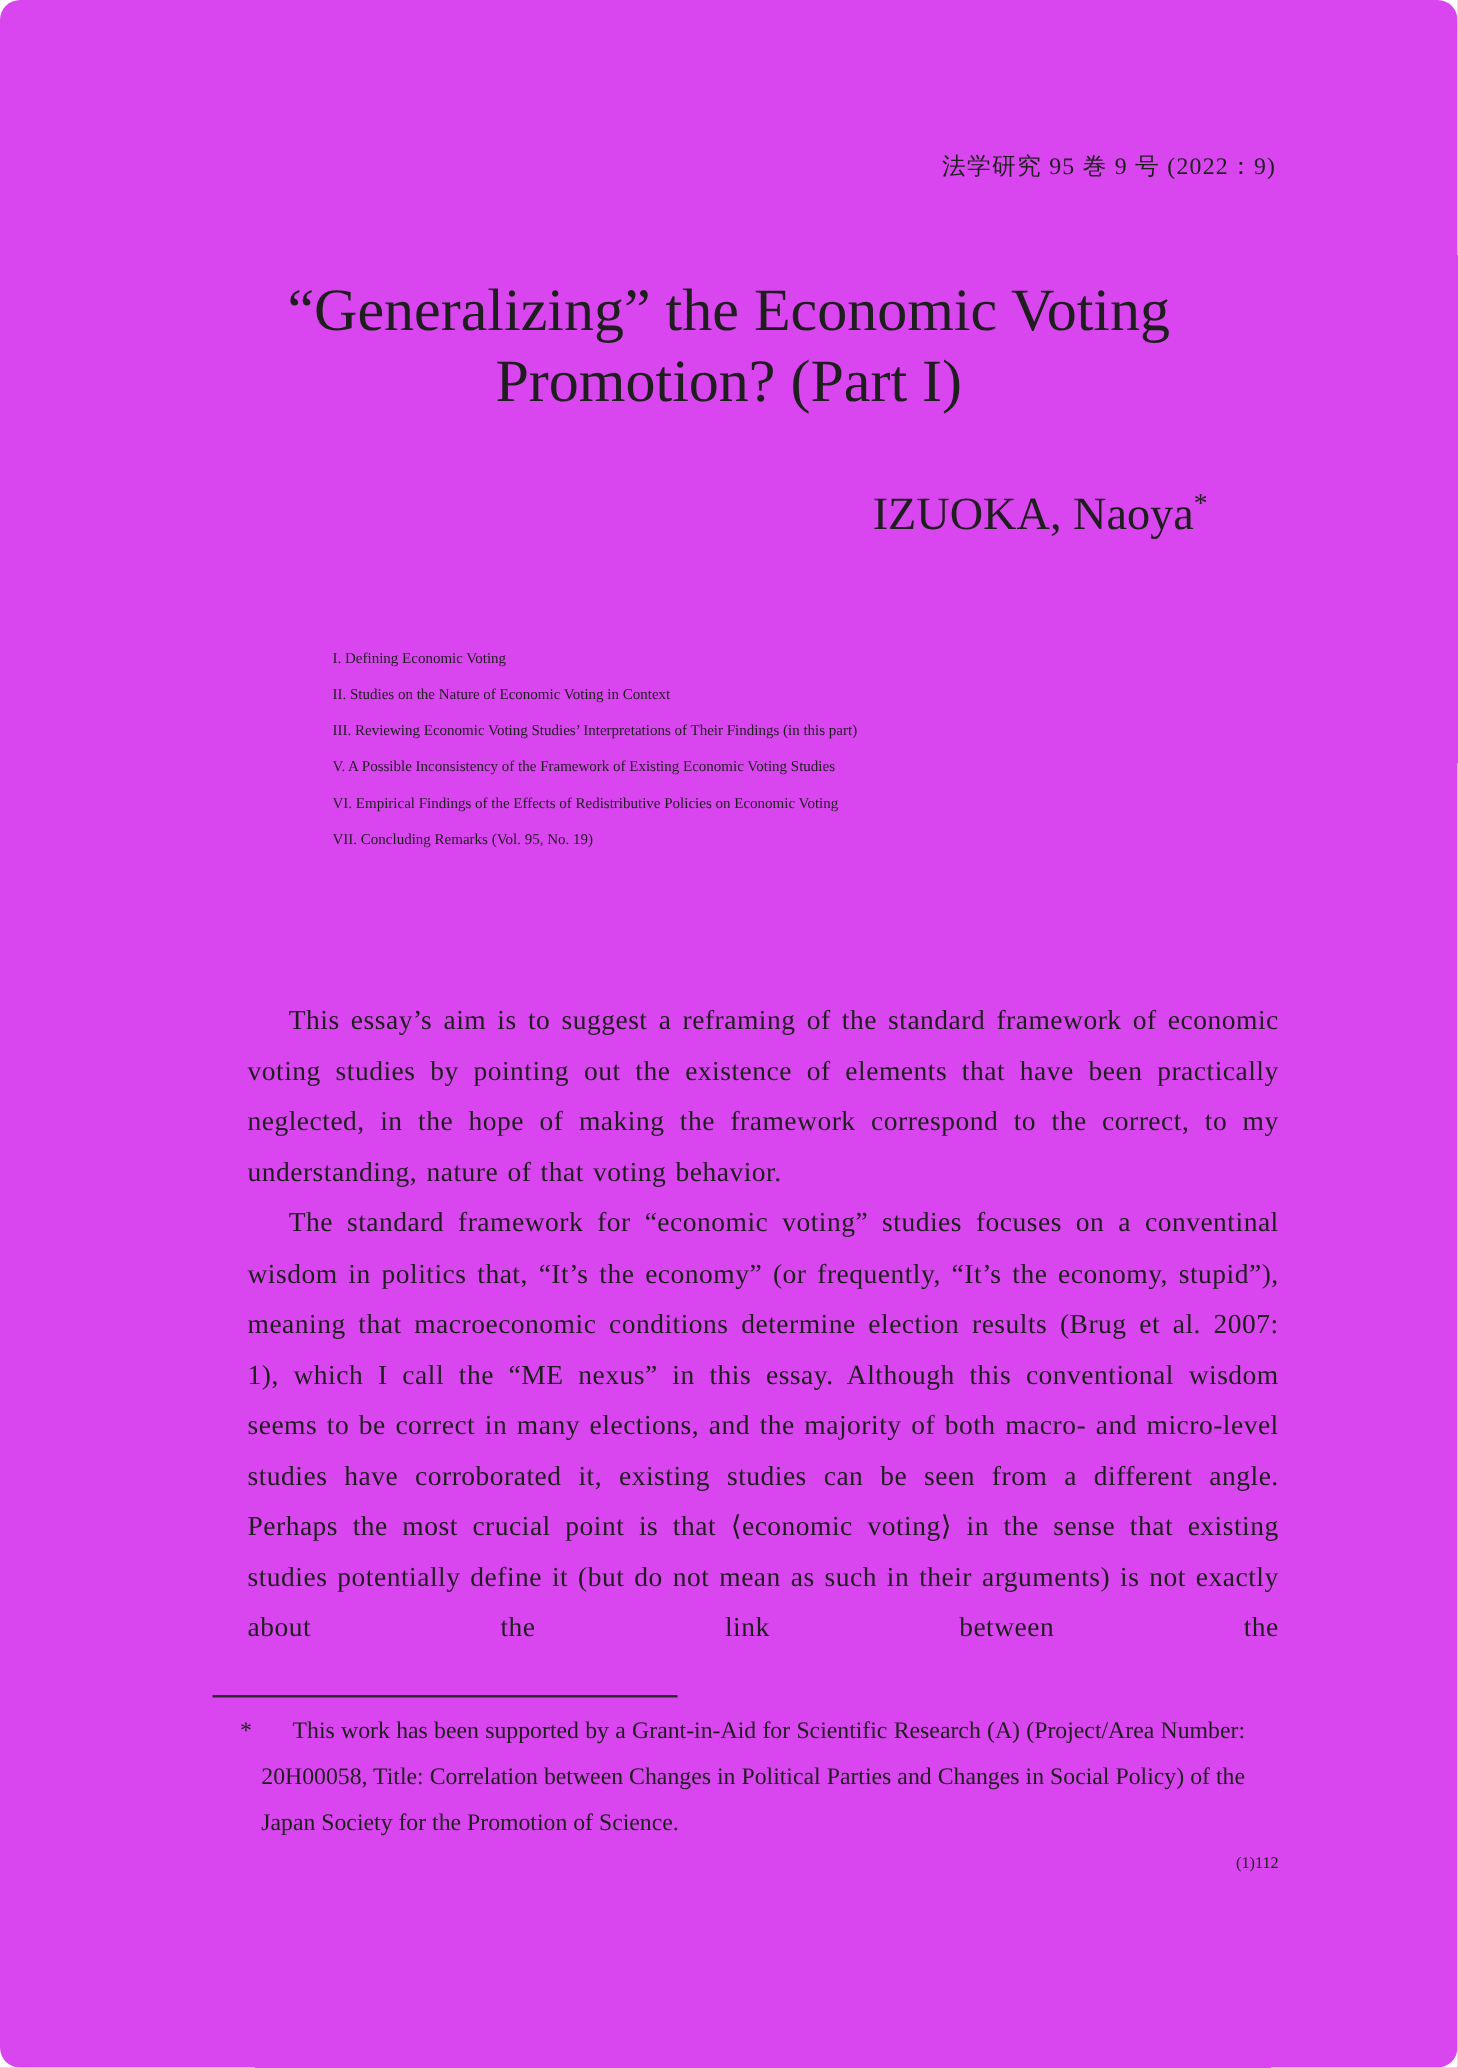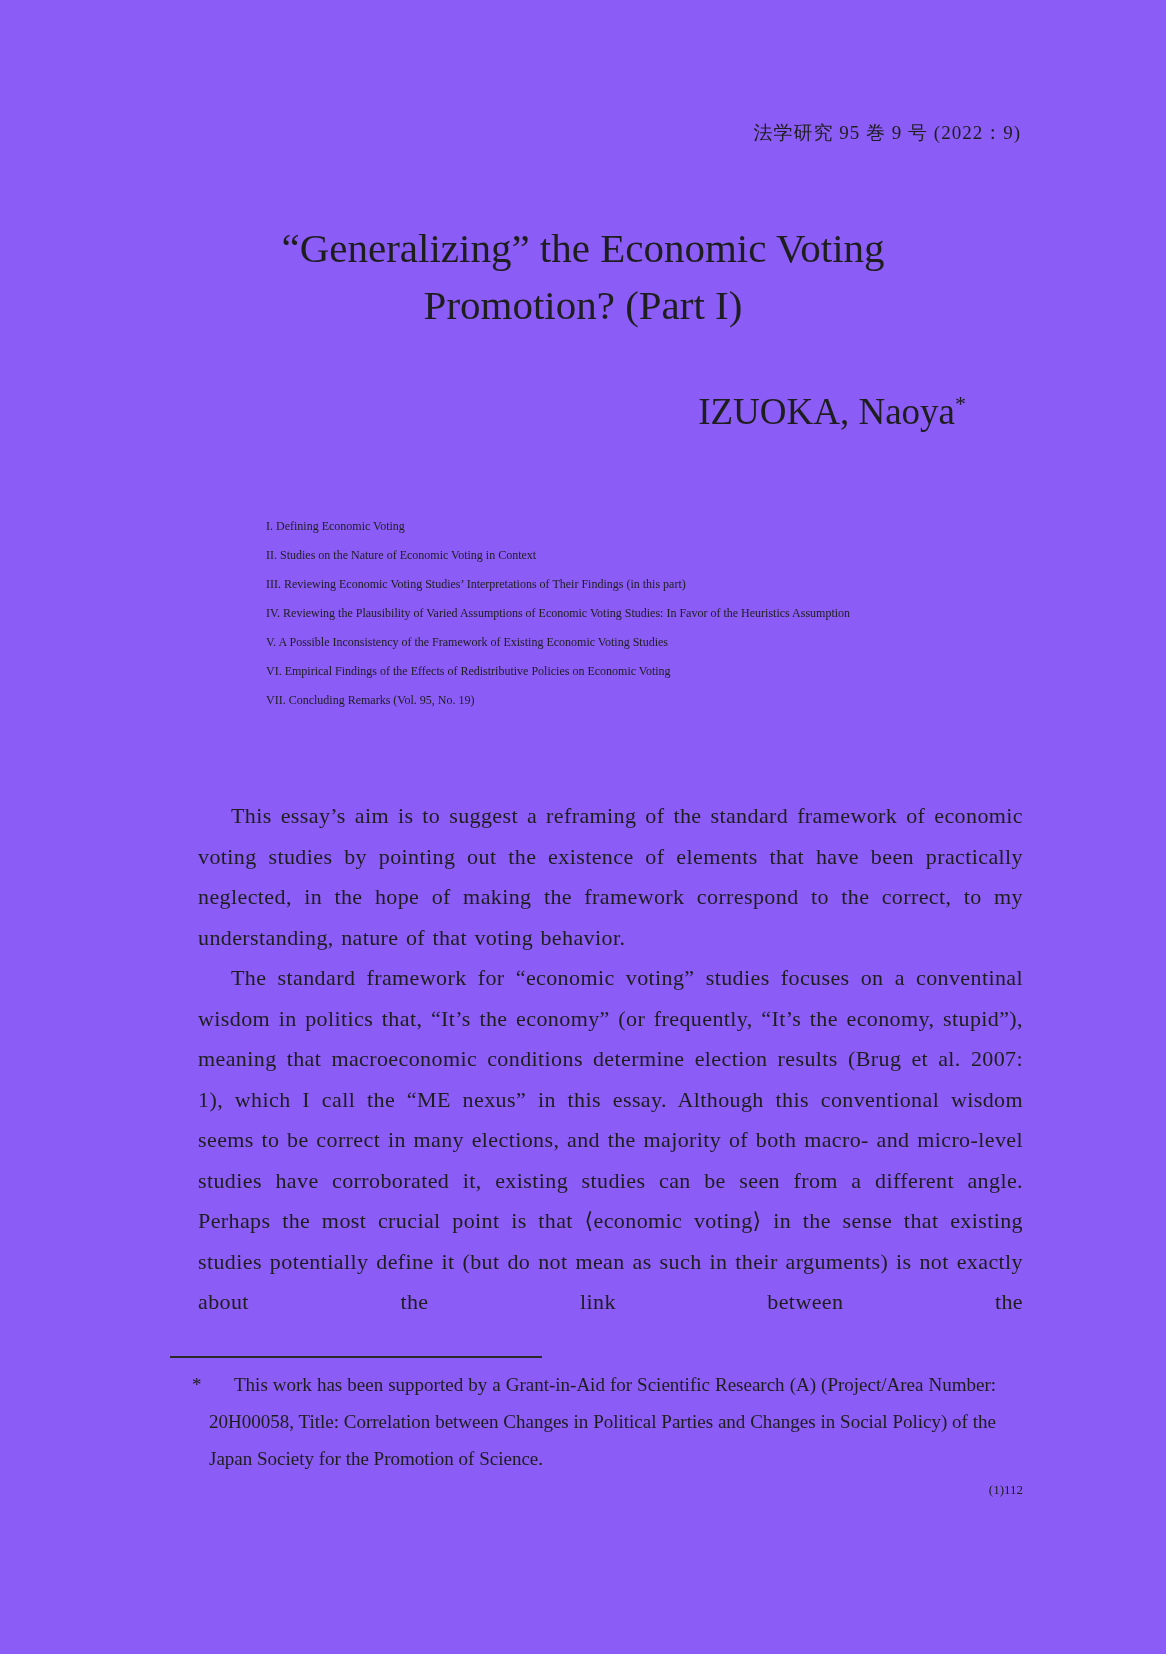--- a/index.html
+++ b/index.html
@@ -4,41 +4,42 @@
   <style>
     html, body {
       margin: 0;
       padding: 0;
       background: #ffffff;
     }
     .page {
       position: relative;
       width: 1166px;
       height: 1654px;
-      background: #8b5cf6;
+      background: #d946ef;
       color: #1e1e1e;
       font-family: "Liberation Serif", "DejaVu Serif", serif;
       overflow: hidden;
+      border-radius: 16px;
     }
     .journal-header {
       position: absolute;
       top: 120px;
       right: 145px;
       font-size: 19px;
       letter-spacing: 1px;
       white-space: nowrap;
     }
     .title {
       position: absolute;
       top: 220px;
       left: 0;
       width: 100%;
       margin: 0;
       text-align: center;
-      font-size: 41px;
+      font-size: 48px;
       font-weight: normal;
       line-height: 57px;
     }
     .title-line { display: block; }
     .author {
       position: absolute;
       top: 390px;
       right: 200px;
       font-size: 37px;
       white-space: nowrap;
@@ -124,21 +125,20 @@
     <span class="title-line">“Generalizing” the Economic Voting</span>
     <span class="title-line">Promotion? (Part I)</span>
   </h1>
 
   <div class="author"><span>IZUOKA, Naoya</span><span class="author-mark">*</span></div>
 
   <div class="toc">
     <div class="toc-item">I. Defining Economic Voting</div>
     <div class="toc-item">II. Studies on the Nature of Economic Voting in Context</div>
     <div class="toc-item">III. Reviewing Economic Voting Studies’ Interpretations of Their Findings (in this part)</div>
-    <div class="toc-item">IV. Reviewing the Plausibility of Varied Assumptions of Economic Voting Studies: In Favor of the Heuristics Assumption</div>
     <div class="toc-item">V. A Possible Inconsistency of the Framework of Existing Economic Voting Studies</div>
     <div class="toc-item">VI. Empirical Findings of the Effects of Redistributive Policies on Economic Voting</div>
     <div class="toc-item">VII. Concluding Remarks (Vol. 95, No. 19)</div>
   </div>
 
   <div class="body-text">
     <p class="para">This essay’s aim is to suggest a reframing of the standard framework of economic voting studies by pointing out the existence of elements that have been practically neglected, in the hope of making the framework correspond to the correct, to my understanding, nature of that voting behavior.</p>
     <p class="para continues">The standard framework for “economic voting” studies focuses on a conventinal wisdom in politics that, “It’s the economy” (or frequently, “It’s the economy, stupid”), meaning that macroeconomic conditions determine election results (Brug et al. 2007: 1), which I call the “ME nexus” in this essay. Although this conventional wisdom seems to be correct in many elections, and the majority of both macro- and micro-level studies have corroborated it, existing studies can be seen from a different angle. Perhaps the most crucial point is that ⟨economic voting⟩ in the sense that existing studies potentially define it (but do not mean as such in their arguments) is not exactly about the link between the</p>
   </div>
 

